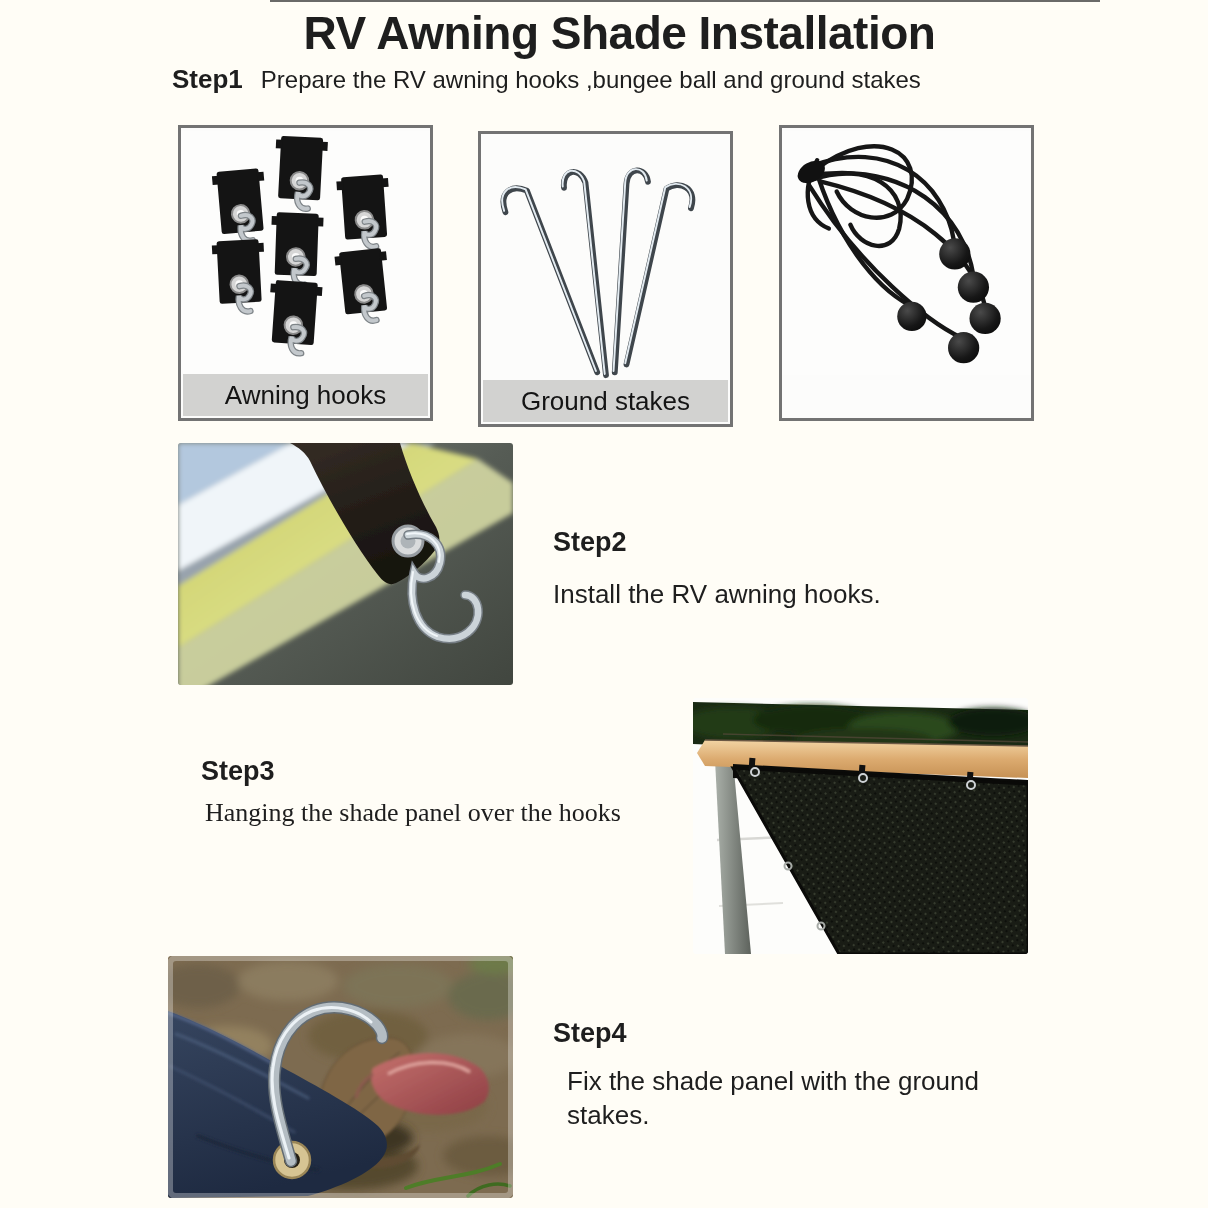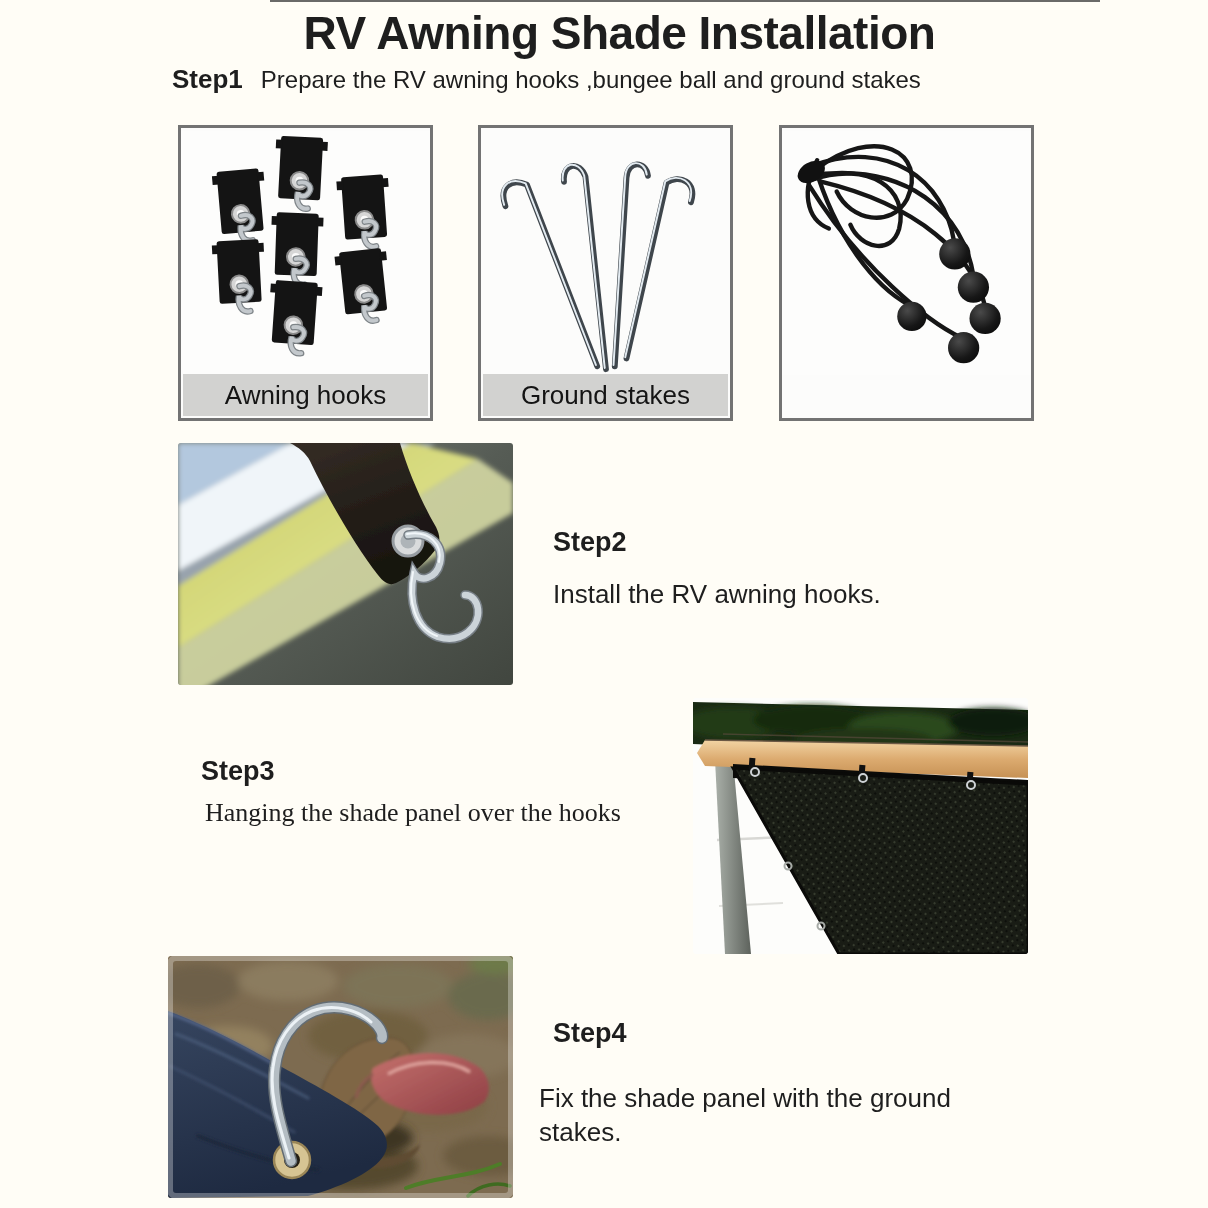--- a/index.html
+++ b/index.html
@@ -24,33 +24,33 @@
   .card{
     position:absolute; top:125px; width:255px; height:296px;
     background:#fcfcfb; border:3px solid #737373; box-sizing:border-box;
   }
   .card .photo-area{position:absolute; top:0; left:0; width:100%; height:250px;}
   .card .caption{
     position:absolute; left:2px; right:2px; bottom:2px; height:42px;
     background:#d2d2d0; display:flex; align-items:center; justify-content:center;
     font-size:26px; color:#141414;
   }
-  .card1{left:178px;} .card2{left:478px;} .card3{left:779px;}
+  .card1{left:178px;} .card2{left:478px;margin-top:6px;} .card3{left:779px;}
   .photo{position:absolute; border-radius:3px; overflow:hidden; line-height:0;}
   #photo-step2{left:178px; top:443px; width:335px; height:242px;}
   #photo-step3{left:693px; top:698px; width:335px; height:256px;}
   #photo-step4{left:168px; top:956px; width:345px; height:242px;}
   .step-head{position:absolute; font-size:27px; font-weight:700;}
   .step-body{position:absolute; font-size:26px; line-height:34px;}
   #step2-head{left:553px; top:527px;}
   #step2-body{left:553px; top:577px; width:470px;}
   #step3-head{left:201px; top:756px;}
   #step3-body{left:205px; top:796px; width:460px;font-family:Liberation Serif, serif;}
   #step4-head{left:553px; top:1018px;}
-  #step4-body{left:539px; top:1064px; width:480px;margin-top:17px;}
+  #step4-body{left:567px; top:1064px; width:480px;}
 </style>
 </head>
 <body>
 
 <div class="page">
 
   <div class="top-hairline"></div>
 
   <div class="title">RV Awning Shade Installation</div>
 

